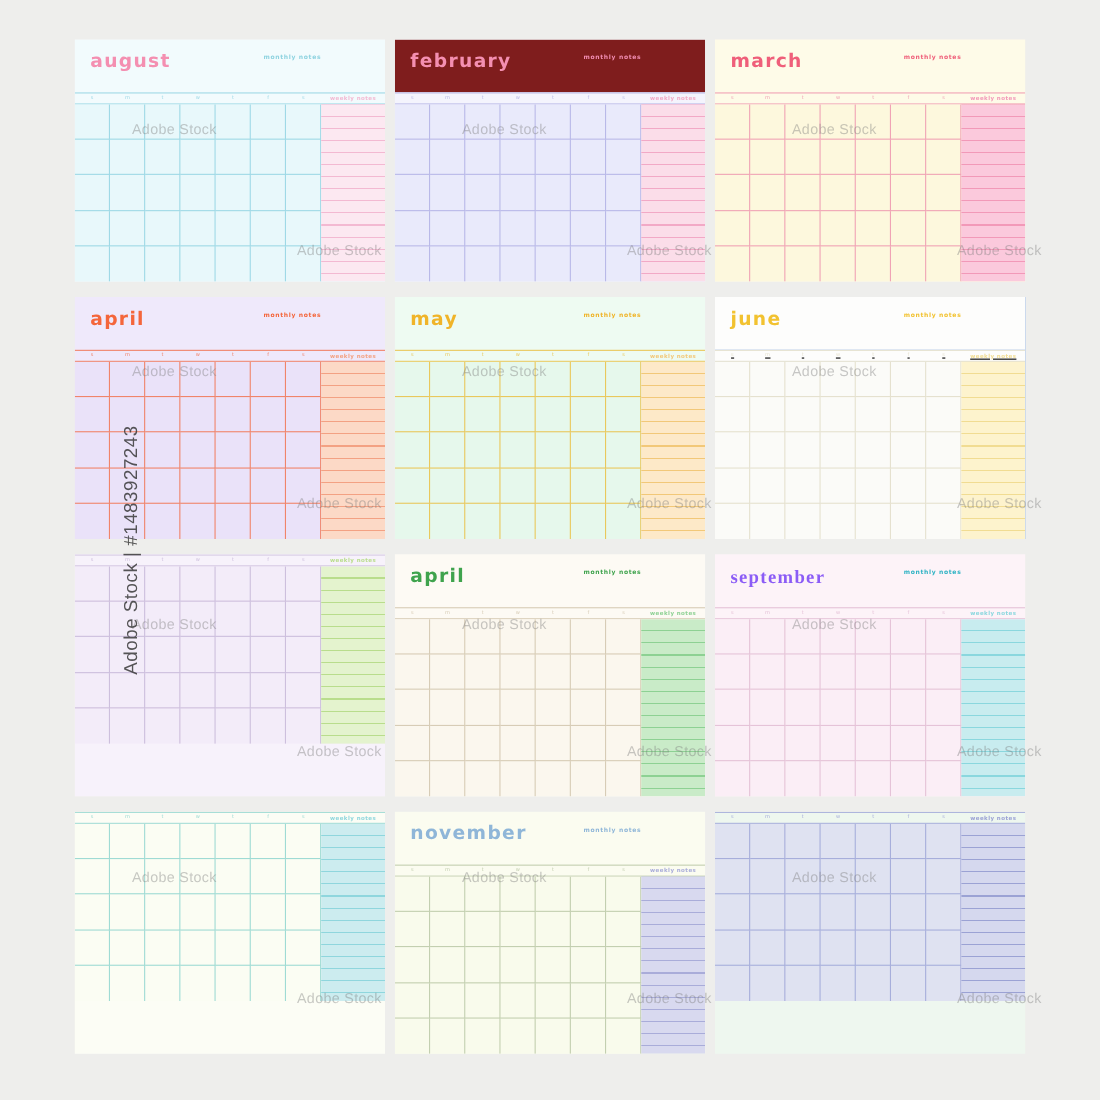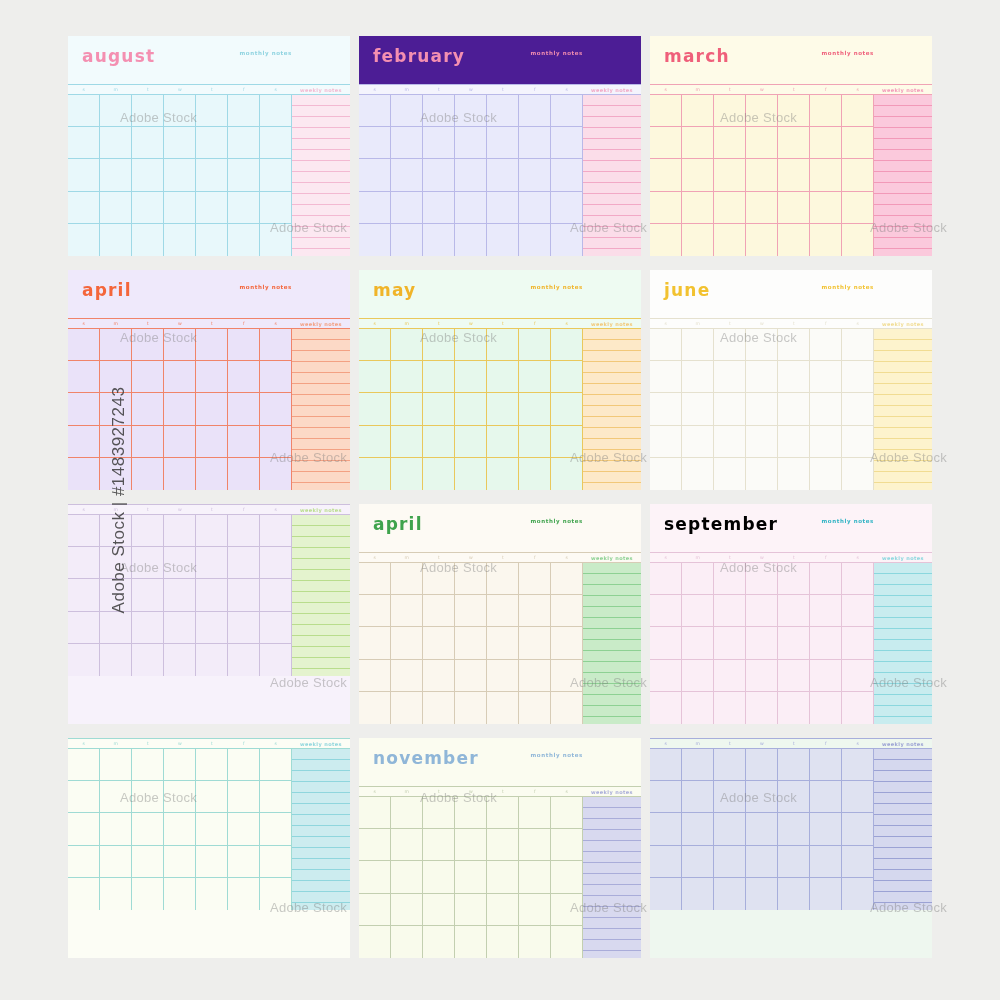--- a/index.html
+++ b/index.html
@@ -178,21 +178,21 @@
           <div class="m-cell" style="border-right: 1px solid rgb(159, 217, 230); border-bottom: none;"></div>
           <div class="m-cell" style="border-right: 1px solid rgb(159, 217, 230); border-bottom: none;"></div>
           <div class="m-cell" style="border-right: 1px solid rgb(159, 217, 230); border-bottom: none;"></div>
           <div class="m-cell" style="border-right: 1px solid rgb(159, 217, 230); border-bottom: none;"></div>
           <div class="m-side" style="background: rgb(252, 232, 241);">
             <div class="m-side-lines" style="background-image: repeating-linear-gradient(transparent 0px, transparent 10px, rgb(243, 185, 210) 10px, rgb(243, 185, 210) 11px);"></div>
           </div>
         </div>
       </div>
       <div class="month" style="background: rgb(244, 244, 253);">
-        <div class="m-head" style="background: #4c1d95;">
+        <div class="m-head" style="background: #7f1d1d;">
           <div class="m-title" style="color: rgb(244, 143, 177);">february</div>
           <div class="m-monthly-notes" style="color: rgb(240, 140, 176);">monthly notes</div>
         </div>
         <div class="m-weekdays" style="background: rgb(244, 244, 253); border-top: 1px solid rgb(185, 185, 232); border-bottom: 1px solid rgb(185, 185, 232);">
           <span style="color: rgb(185, 185, 232);">s</span>
           <span style="color: rgb(185, 185, 232);">m</span>
           <span style="color: rgb(185, 185, 232);">t</span>
           <span style="color: rgb(185, 185, 232);">w</span>
           <span style="color: rgb(185, 185, 232);">t</span>
           <span style="color: rgb(185, 185, 232);">f</span>
@@ -401,21 +401,21 @@
           <div class="m-cell" style="border-right: 1px solid rgb(233, 200, 92); border-bottom: none;"></div>
           <div class="m-cell" style="border-right: 1px solid rgb(233, 200, 92); border-bottom: none;"></div>
           <div class="m-cell" style="border-right: 1px solid rgb(233, 200, 92); border-bottom: none;"></div>
           <div class="m-cell" style="border-right: 1px solid rgb(233, 200, 92); border-bottom: none;"></div>
           <div class="m-cell" style="border-right: 1px solid rgb(233, 200, 92); border-bottom: none;"></div>
           <div class="m-side" style="background: rgb(253, 233, 200);">
             <div class="m-side-lines" style="background-image: repeating-linear-gradient(transparent 0px, transparent 10px, rgb(242, 200, 120) 10px, rgb(242, 200, 120) 11px);"></div>
           </div>
         </div>
       </div>
-      <div class="month" style="background: #3b82f6;">
+      <div class="month" style="background: #3b82f6; text-decoration: underline;">
         <div class="m-head" style="background: rgb(253, 253, 252);">
           <div class="m-title" style="color: rgb(242, 194, 48);">june</div>
           <div class="m-monthly-notes" style="color: rgb(242, 194, 48);">monthly notes</div>
         </div>
         <div class="m-weekdays" style="background: rgb(253, 253, 252); border-top: 1px solid rgb(229, 225, 207); border-bottom: 1px solid rgb(229, 225, 207);">
           <span style="color: rgb(229, 225, 207);">s</span>
           <span style="color: rgb(229, 225, 207);">m</span>
           <span style="color: rgb(229, 225, 207);">t</span>
           <span style="color: rgb(229, 225, 207);">w</span>
           <span style="color: rgb(229, 225, 207);">t</span>
@@ -567,21 +567,21 @@
           <div class="m-cell" style="border-right: 1px solid rgb(215, 204, 182); border-bottom: none;"></div>
           <div class="m-cell" style="border-right: 1px solid rgb(215, 204, 182); border-bottom: none;"></div>
           <div class="m-cell" style="border-right: 1px solid rgb(215, 204, 182); border-bottom: none;"></div>
           <div class="m-side" style="background: rgb(201, 235, 200);">
             <div class="m-side-lines" style="background-image: repeating-linear-gradient(transparent 0px, transparent 10px, rgb(141, 209, 147) 10px, rgb(141, 209, 147) 11px);"></div>
           </div>
         </div>
       </div>
       <div class="month" style="background: rgb(253, 243, 248);">
         <div class="m-head" style="background: rgb(253, 243, 248);">
-          <div class="m-title" style="color: #000000;">september</div>
+          <div class="m-title" style="color: #8b5cf6; font-family: Liberation Serif, serif;">september</div>
           <div class="m-monthly-notes" style="color: rgb(47, 179, 196);">monthly notes</div>
         </div>
         <div class="m-weekdays" style="background: rgb(253, 243, 248); border-top: 1px solid rgb(229, 195, 216); border-bottom: 1px solid rgb(229, 195, 216);">
           <span style="color: rgb(229, 195, 216);">s</span>
           <span style="color: rgb(229, 195, 216);">m</span>
           <span style="color: rgb(229, 195, 216);">t</span>
           <span style="color: rgb(229, 195, 216);">w</span>
           <span style="color: rgb(229, 195, 216);">t</span>
           <span style="color: rgb(229, 195, 216);">f</span>
           <span style="color: rgb(229, 195, 216);">s</span>

